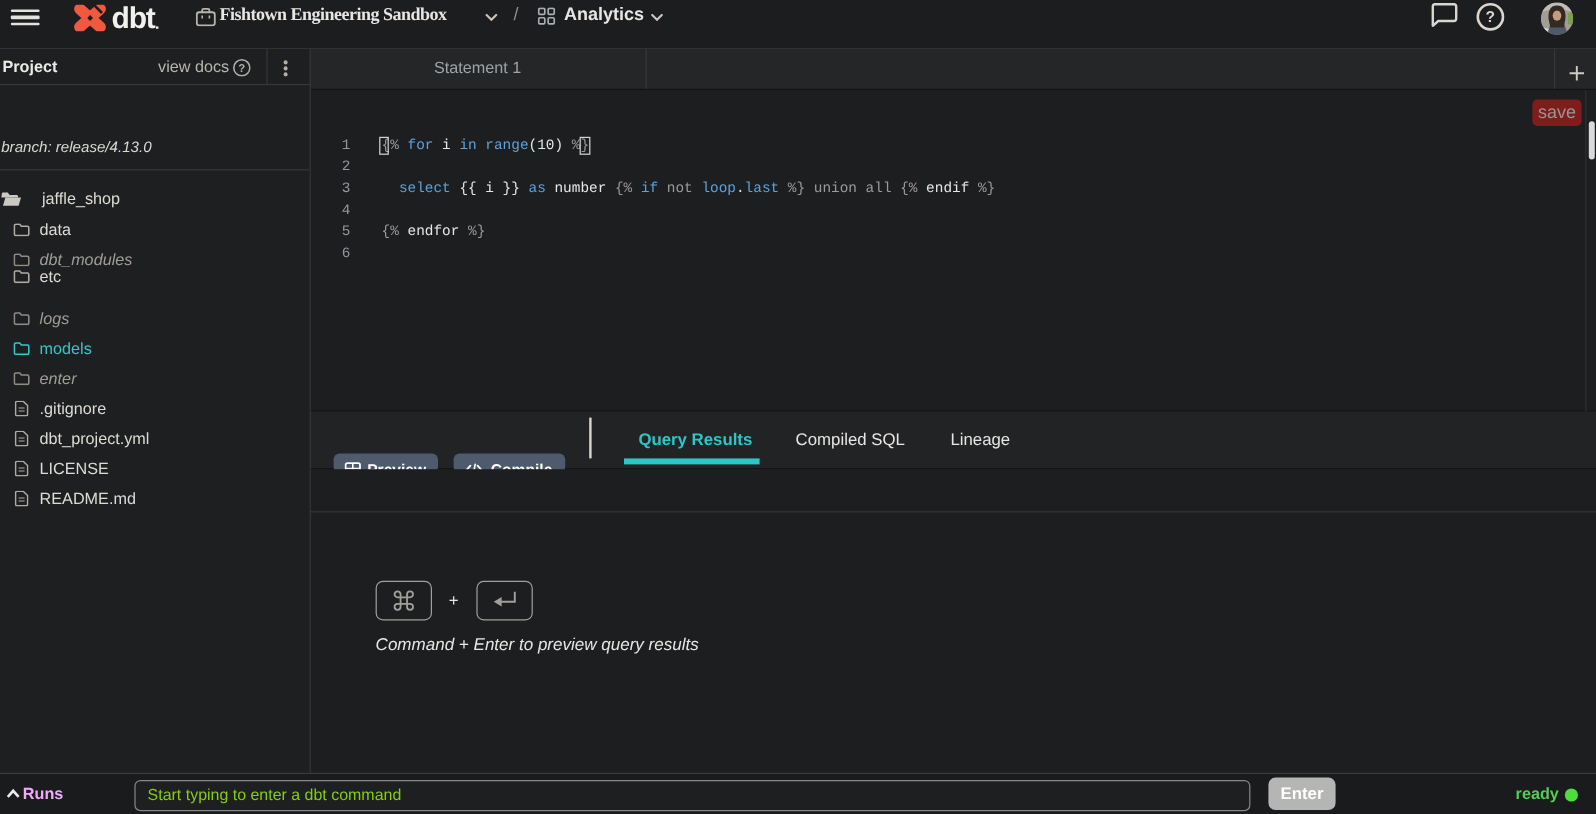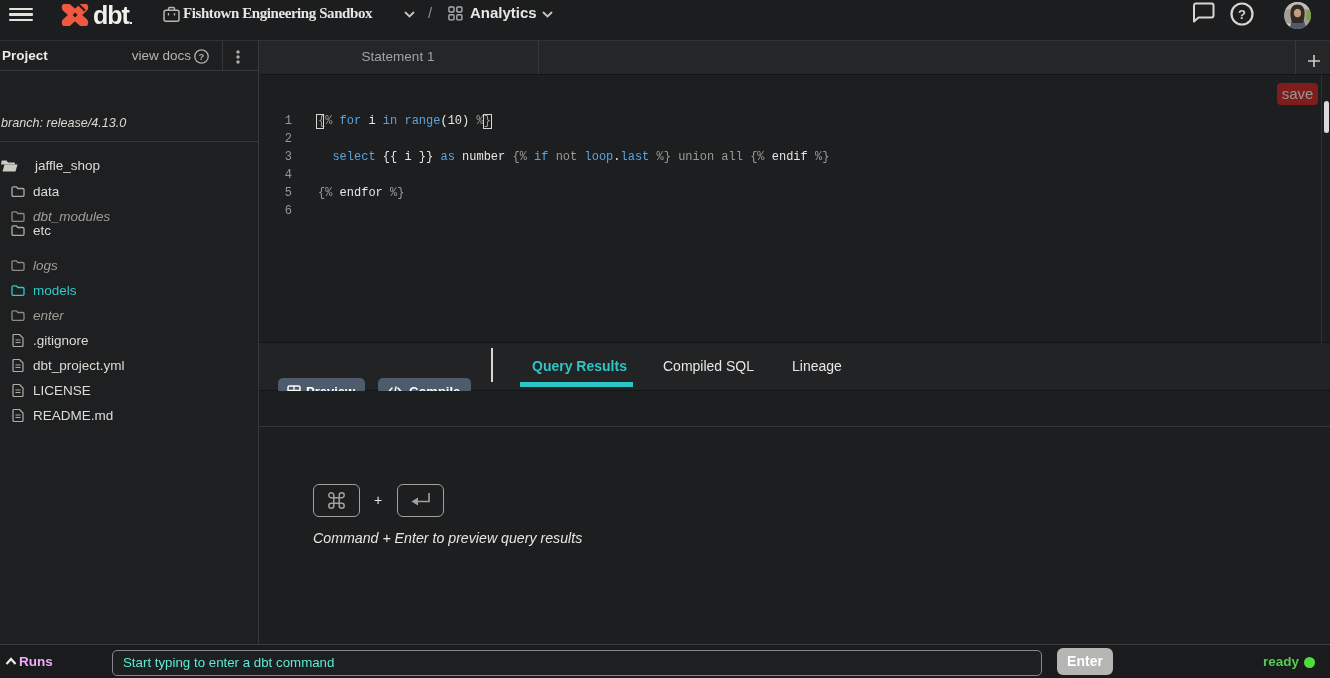--- a/index.html
+++ b/index.html
@@ -72,21 +72,21 @@
   #resultsbody { position:absolute; left:258px; top:391px; width:1072px; height:253px; background:#1d1e1f; }
   #rb-div { position:absolute; left:0; top:35px; width:1072px; height:1px; background:#333538; }
   .keybox { position:absolute; top:93px; width:47px; height:33px; border:1.5px solid #a3a09b; border-radius:6px; }
   #hinttext { position:absolute; left:55px; top:139px; font-size:14.2px; font-style:italic; color:#e8e6e3; }
 
   
   #bottombar { position:absolute; left:0; top:644px; width:1330px; height:34px; background:#1a1b1d;
     border-top:1px solid #3a3c3f; }
   #runs { position:absolute; left:19px; top:0; height:34px; line-height:34px; font-size:13.5px; font-weight:bold; color:#f0abfc; }
   #cmdinput { position:absolute; left:112px; top:5px; width:930px; height:26px; border:1px solid #85888c; background:#1e1f20;
-    border-radius:5px; font-size:13.3px; color:#5eead4; line-height:24px; padding-left:10px; }
+    border-radius:5px; font-size:13.3px; color:#84cc16; line-height:24px; padding-left:10px; }
   #enterbtn { position:absolute; left:1057px; top:3px; width:56px; height:27px; background:#b5b5b4;
     border-radius:6px; color:#fff; font-weight:bold; font-size:14px; text-align:center; line-height:27px; }
   #ready { position:absolute; left:1263px; top:0; height:34px; line-height:34px; font-size:13.5px;
     font-weight:bold; color:#55cb55; }
   #readydot { position:absolute; left:1304px; top:657px; width:11px; height:11px; border-radius:50%; background:#4fdd3e; }
 </style>
 </head>
 <body>
 
 <div id="topbar">

